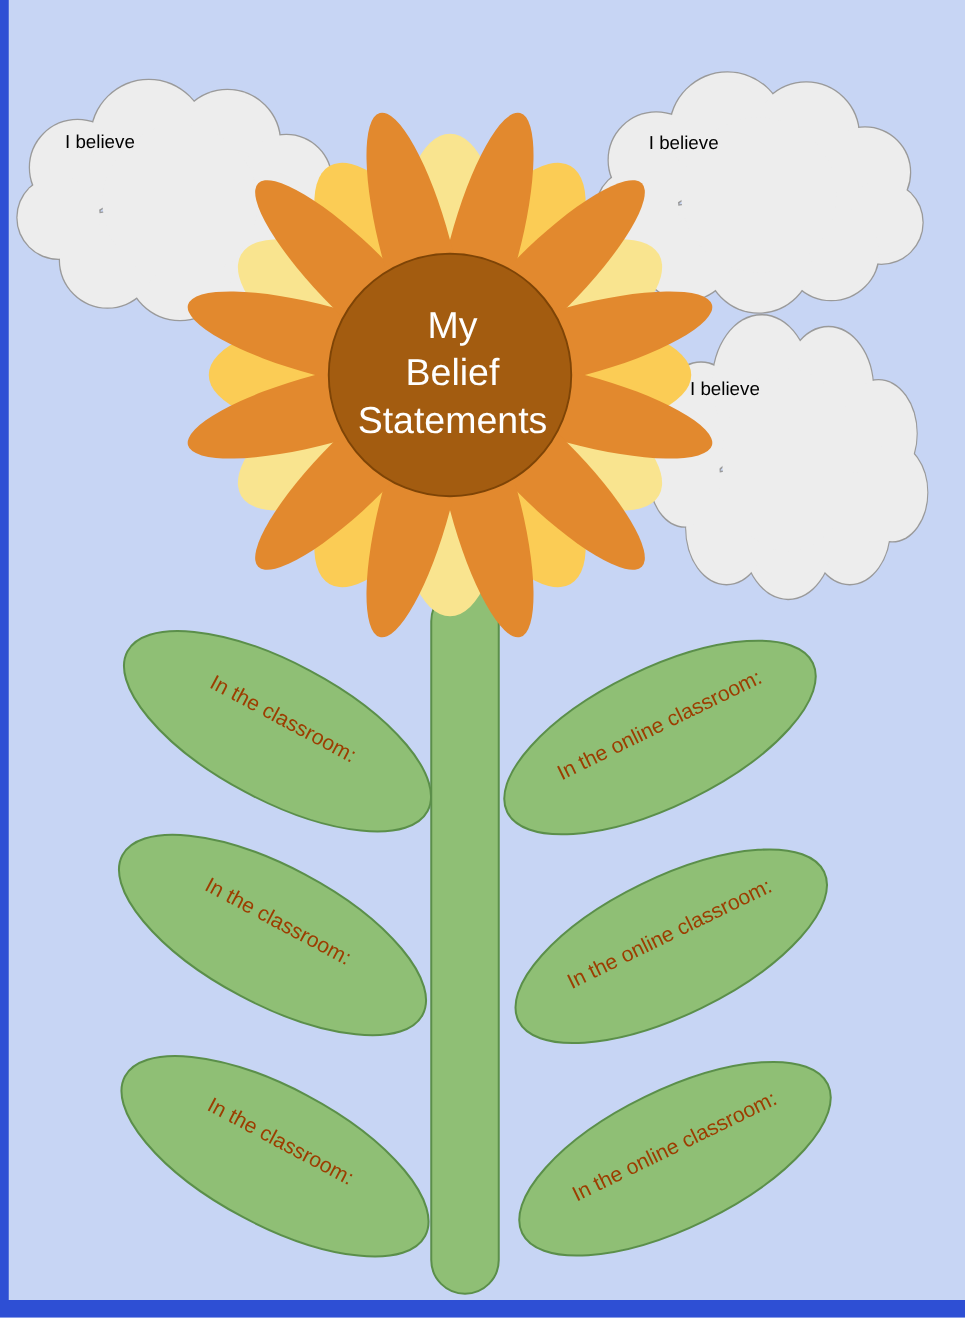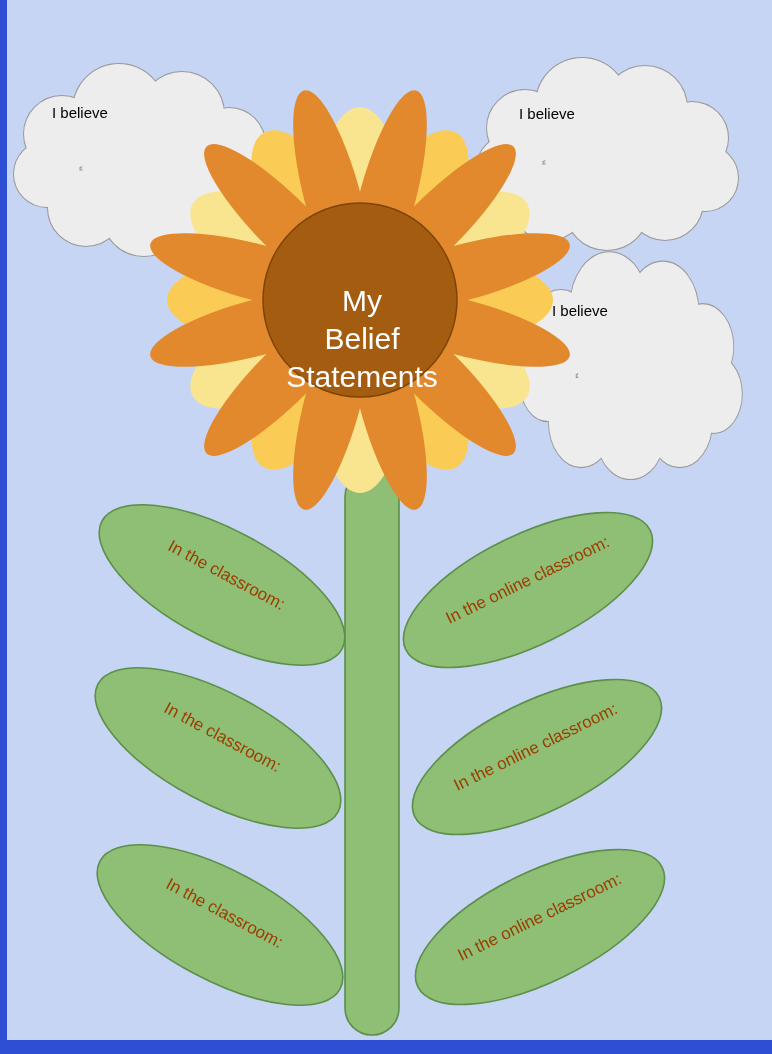--- a/index.html
+++ b/index.html
@@ -35,21 +35,20 @@
   .flower-center{fill:#A35C10;stroke:#7E4406;stroke-width:1.5;}
   
   .flower-title{
     position:absolute;
     left:232px;top:242px;width:260px;
     text-align:center;
     color:#FFFFFF;
     font-size:30px;
     line-height:38px;
     white-space:pre-line;
-    margin-top:40px;
   }
 </style>
 </head>
 <body>
 
 <div class="page">
   <div class="slide"></div>
 
   <svg class="diagram" viewBox="0 0 772 1054" xmlns="http://www.w3.org/2000/svg">
 

